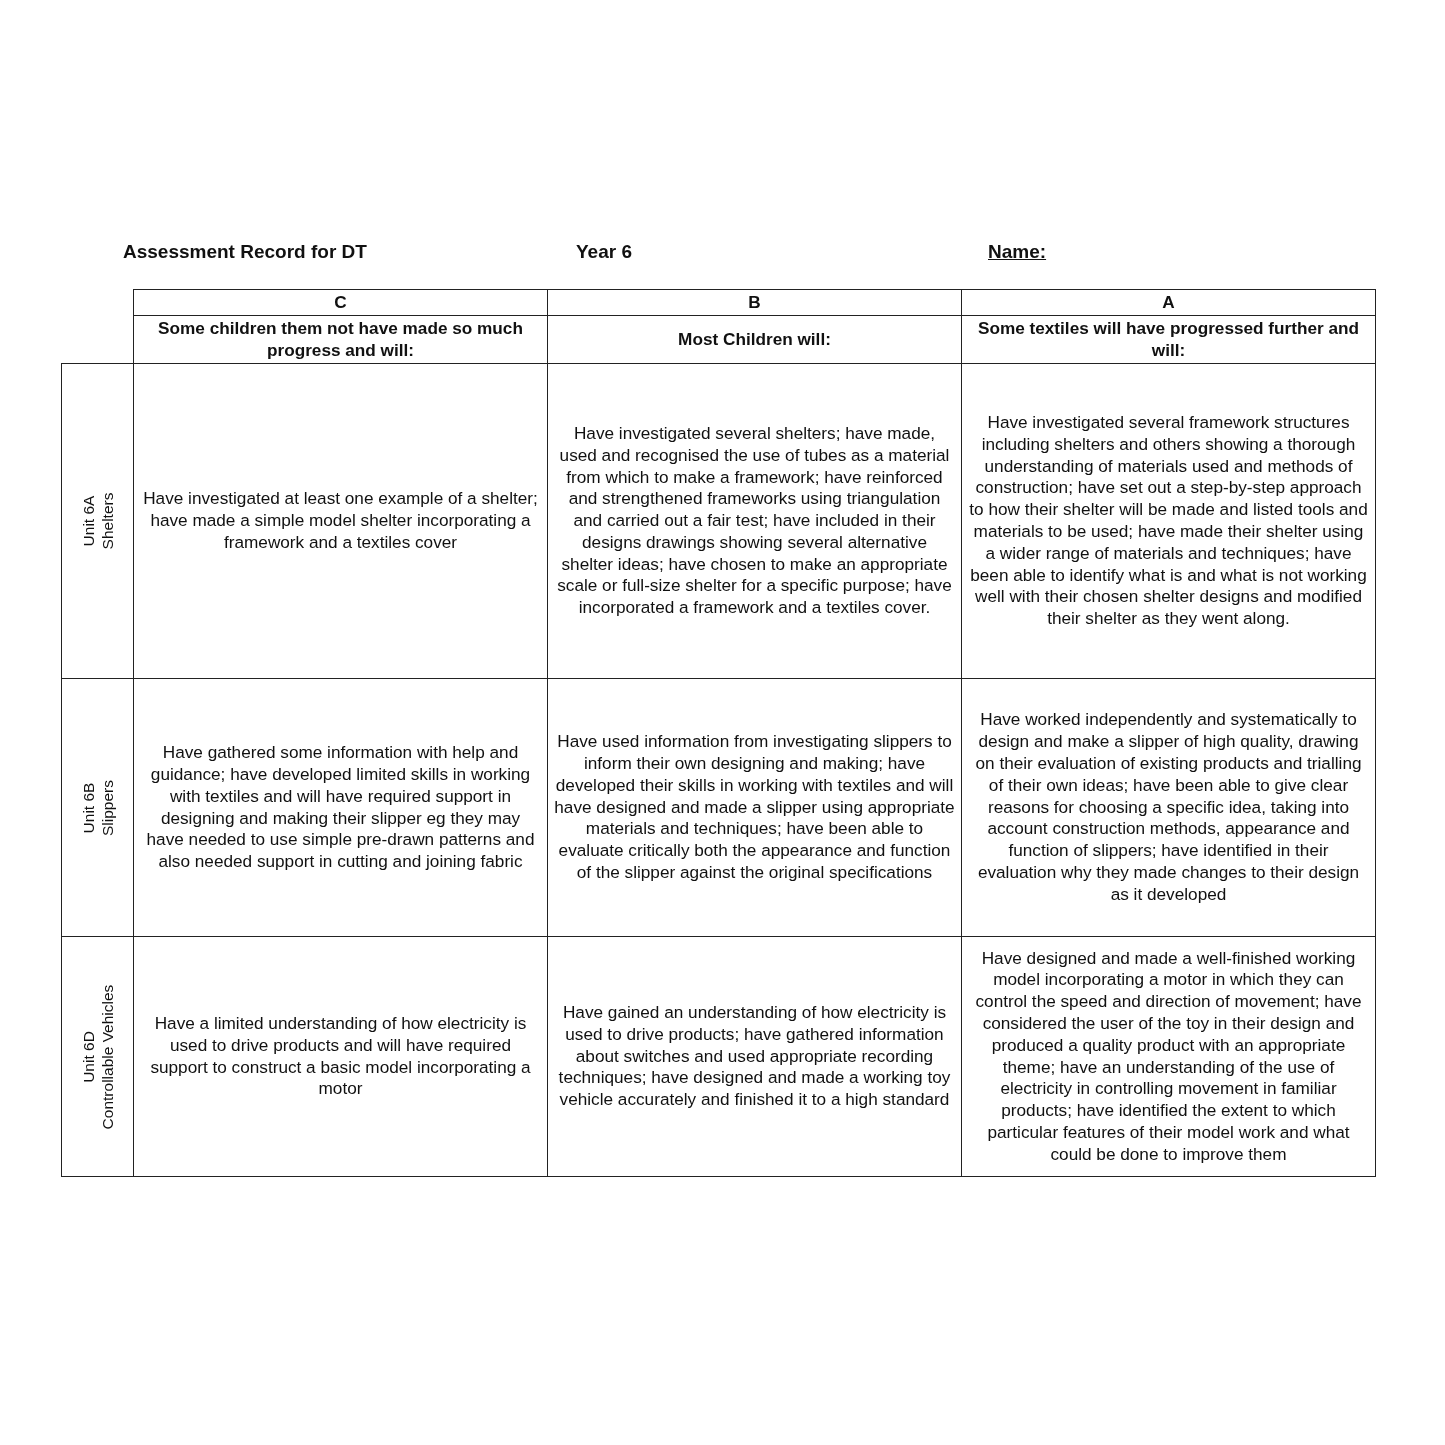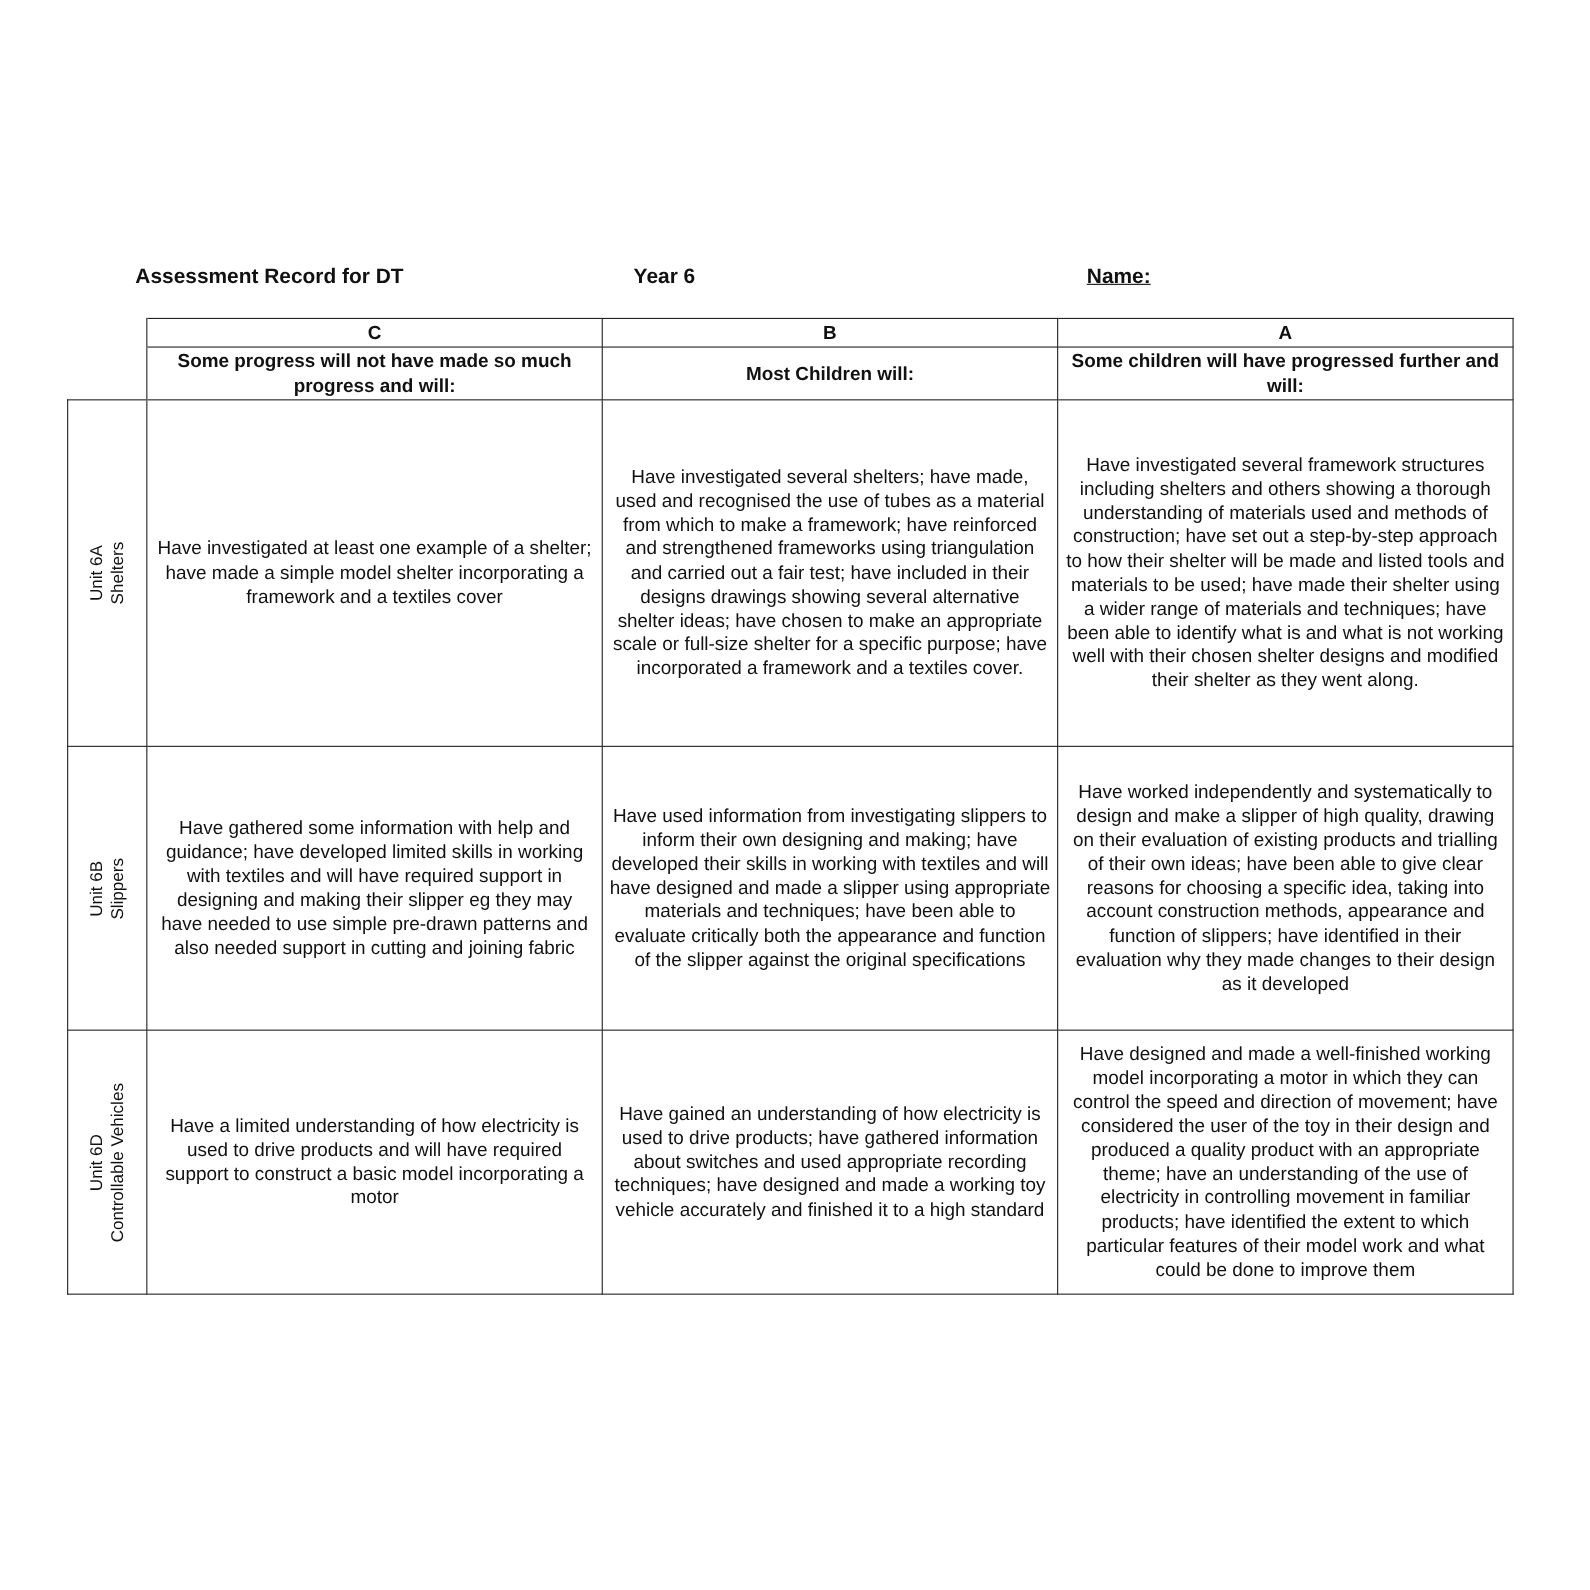--- a/index.html
+++ b/index.html
@@ -105,23 +105,23 @@
   </colgroup>
   <tbody>
       <tr>
     <td class="blank-top"></td>
     <td class="letter">C</td>
     <td class="letter">B</td>
     <td class="letter">A</td>
   </tr>
   <tr>
     <td class="blank"></td>
-    <td class="desc">Some progress will not have made so much progress and will:</td>
+    <td class="desc">Some children them not have made so much progress and will:</td>
     <td class="desc">Most Children will:</td>
-    <td class="desc">Some children will have progressed further and will:</td>
+    <td class="desc">Some textiles will have progressed further and will:</td>
   </tr>
 
   <tr style="height:315px">
     <td class="unit">
       <div class="unit-label">
         <span>Unit 6A</span>
         <span>Shelters</span>
       </div>
     </td>
     <td class="cell">Have investigated at least one example of a shelter; have made a simple model shelter incorporating a framework and a textiles cover</td>

